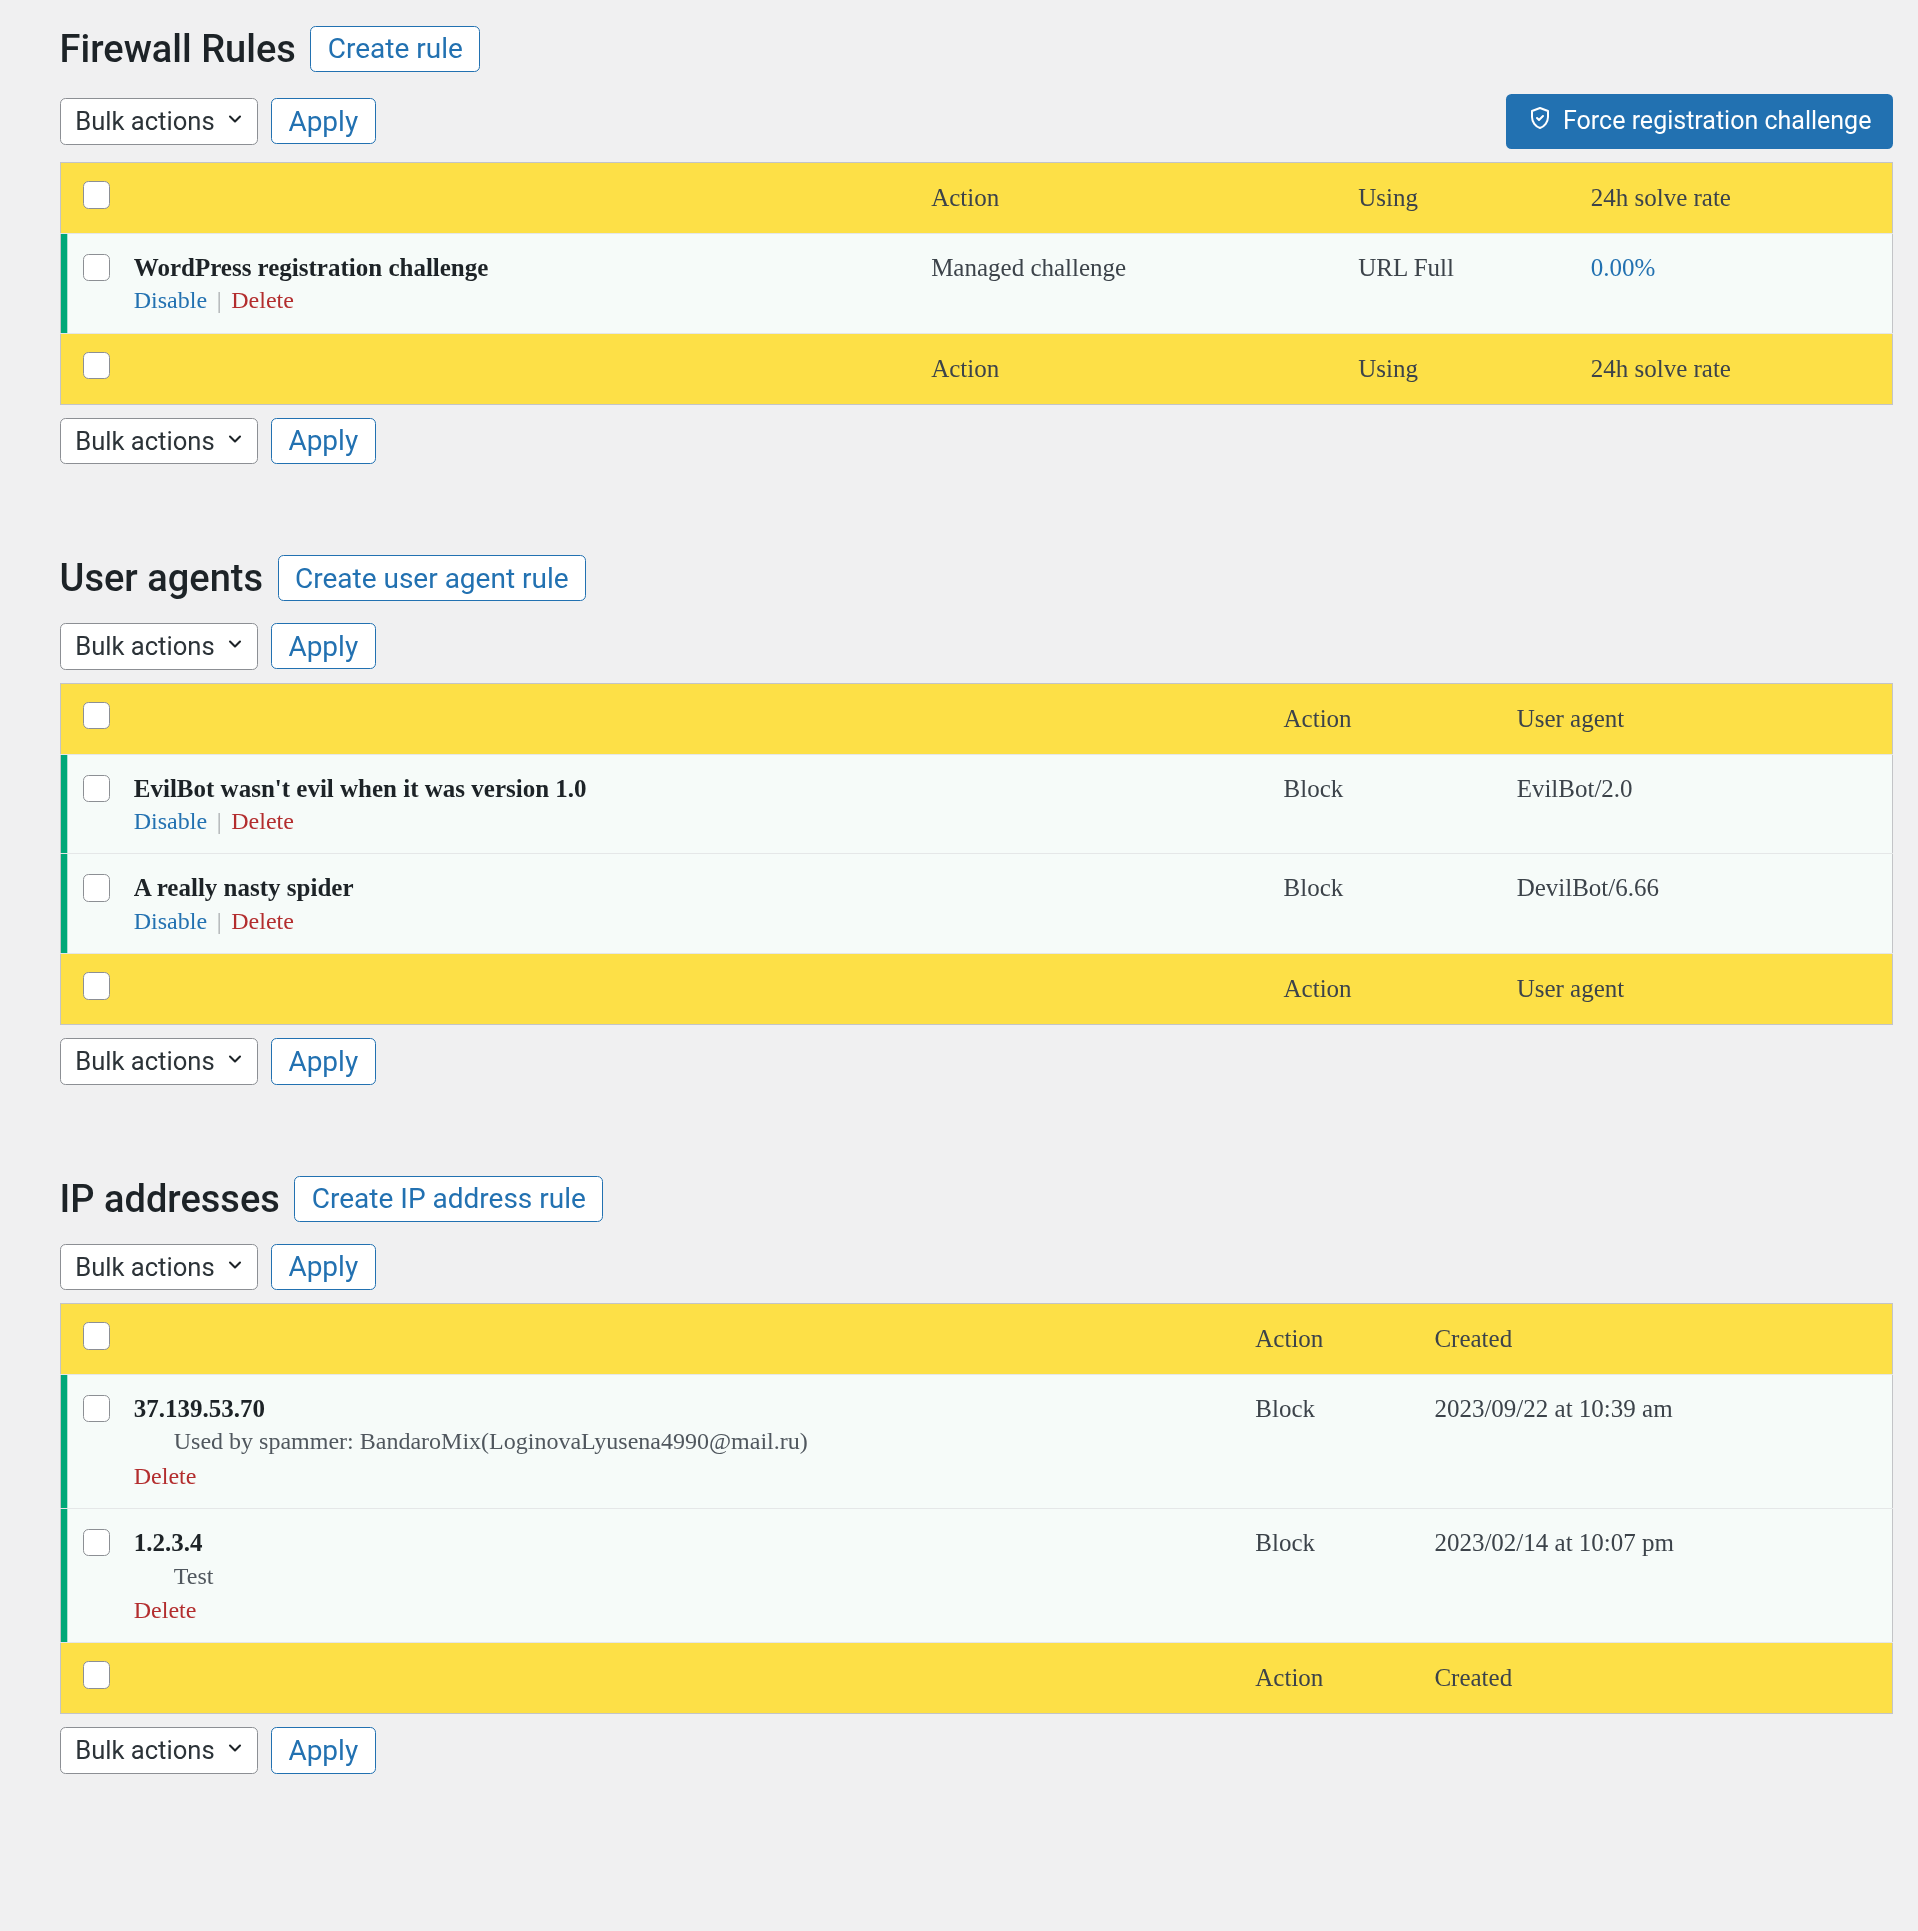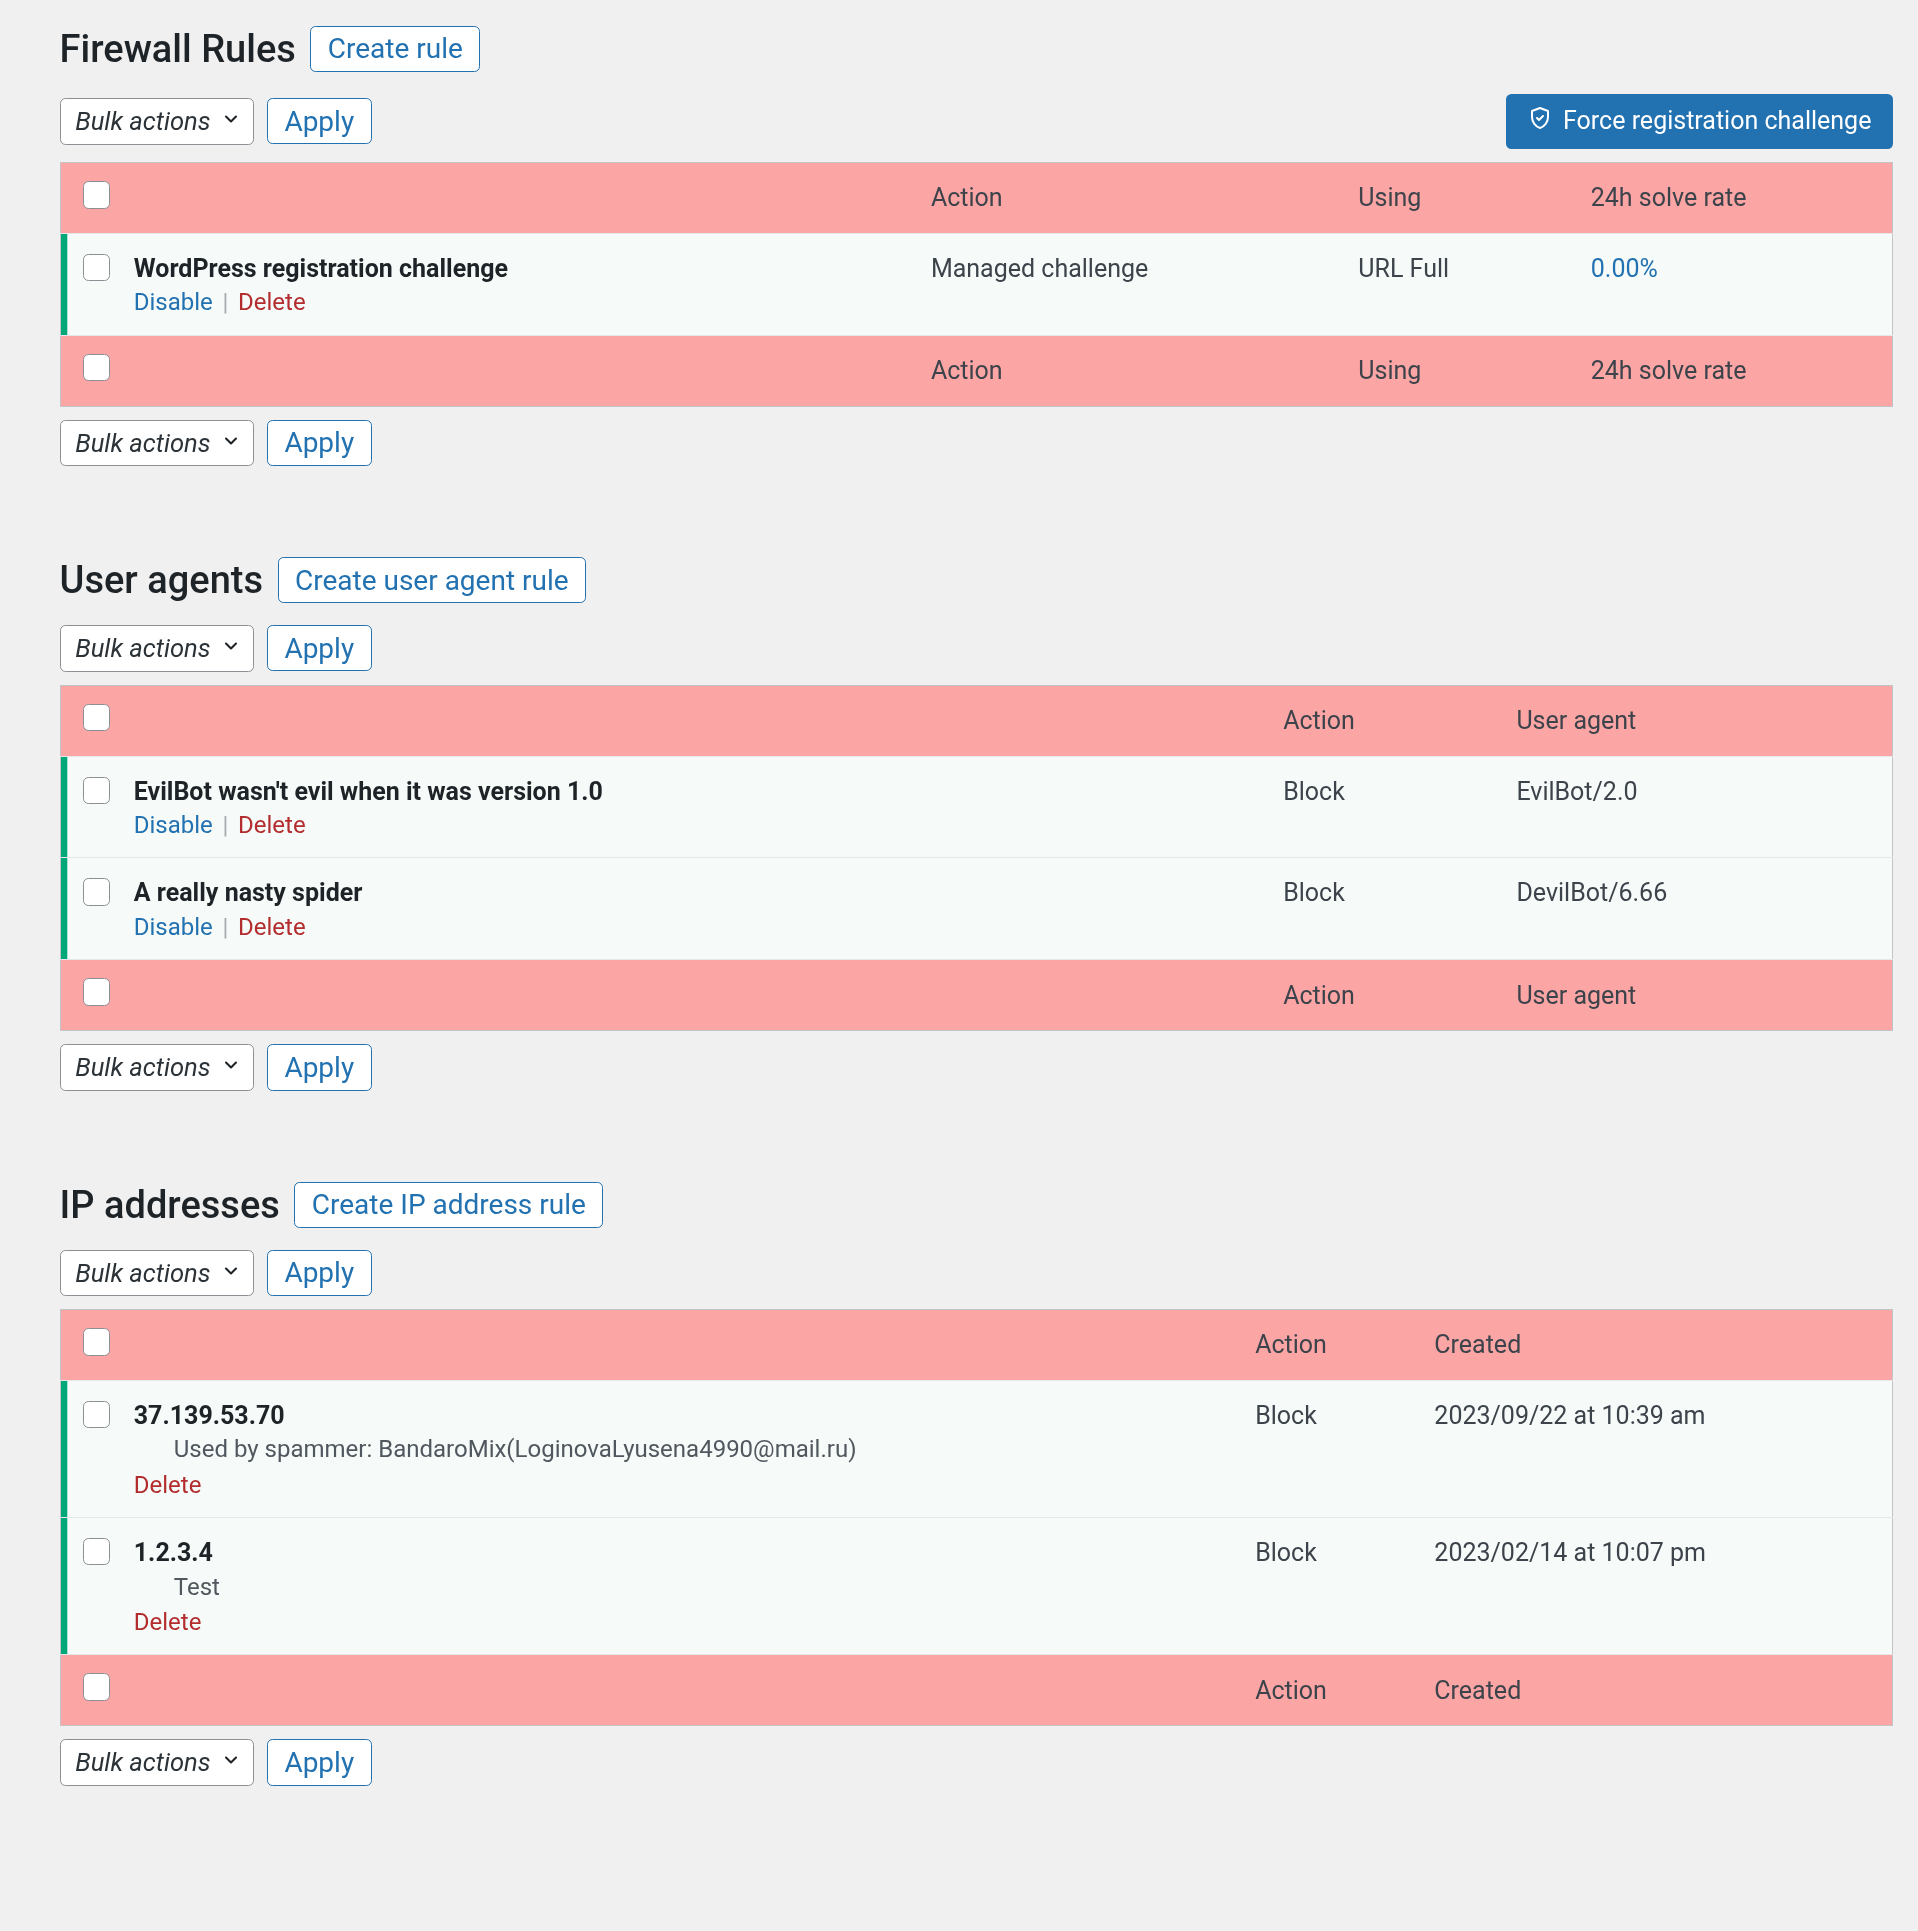--- a/index.html
+++ b/index.html
@@ -55,21 +55,20 @@
     .bulk-select {
       appearance: none;
       border: 1.8px solid #8c8f94;
       background: #fff;
       padding: 7.3px 42px 7.3px 14.6px;
       font-size: 25.6px;
       border-radius: 5.5px;
       color: #2c3338;
       font-family: inherit;
       cursor: pointer;
-      font-style: italic;
     }
     .select-chevron {
       position: absolute;
       right: 12.8px;
       top: 50%;
       transform: translateY(-50%);
       pointer-events: none;
     }
     .btn-primary {
       background: #2271b1;
@@ -81,22 +80,23 @@
       cursor: pointer;
       display: inline-flex;
       align-items: flex-start;
       gap: 11px;
       font-family: inherit;
     }
     .btn-primary svg { fill: #fff; }
     .table {
       width: 100%;
       border: 1.8px solid #c3c4c7;
-      background: #fca5a5;
+      background: #fde047;
       border-collapse: collapse;
+      font-family: Liberation Serif, serif;
     }
     .table thead tr, .table tfoot tr { height: 71px; }
     .table th {
       font-weight: 400;
       color: #3c434a;
       padding: 14.6px 18.3px;
       text-align: left;
       font-size: 25px;
     }
     .table th.check-col, .table td.check-col {

